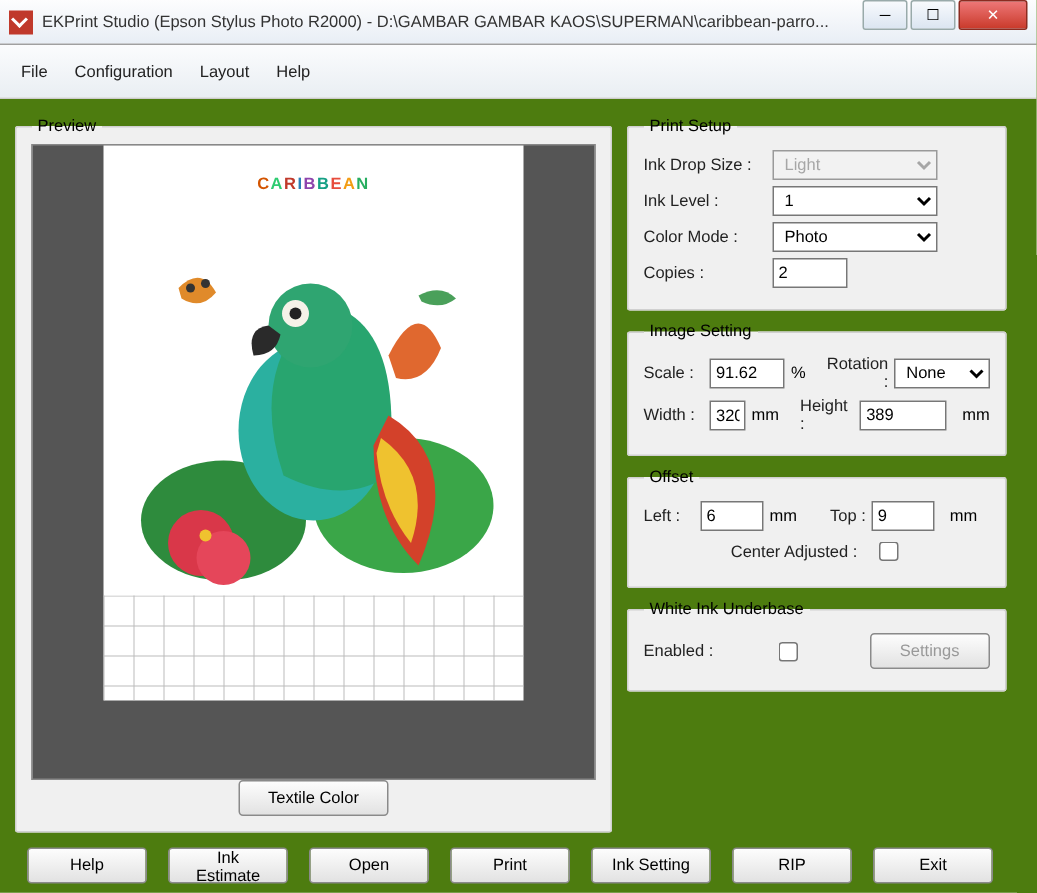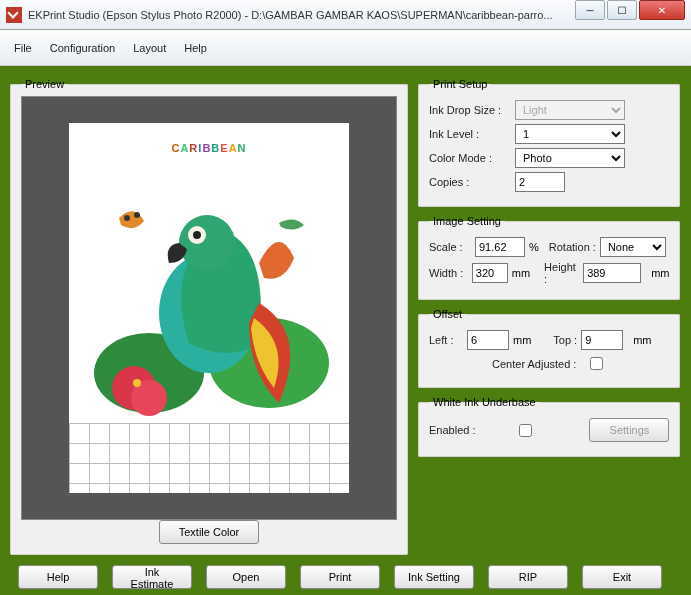--- a/index.html
+++ b/index.html
@@ -13,21 +13,21 @@
 .winbtn.close { width: 46px; background: linear-gradient(#e77,#c93a2b); color: #fff; border-color:#8b2b20; margin-right:6px; }
 .menubar { height: 36px; background: linear-gradient(#fbfcfd,#e9eef3); border-bottom: 1px solid #ccc; display:flex; align-items:center; padding-left:6px; gap:2px; }
 .menuitem { padding: 2px 8px; color:#222; }
 .content { position: relative; padding: 12px 24px 10px 10px; height: calc(100% - 52px); background:#4d7c0f; }
 fieldset { border: 1px solid #d0d0d0; border-radius:2px; margin:0; padding:6px 10px 10px 10px; background:#f0f0f0; }
 legend { padding: 0 4px; color:#000; }
 .layout { display:flex; gap:10px; height: calc(100% - 44px); }
 .left { flex: 0 0 398px; display:flex; flex-direction:column; }
 .right { flex: 1; display:flex; flex-direction:column; gap:8px; }
 .preview-fieldset { flex:1; display:flex; flex-direction:column; }
-.preview-frame { background:#555; border:1px solid #888; flex:1; display:flex; align-items:center; justify-content:center; margin-bottom:0; }
+.preview-frame { background:#555; border:1px solid #888; flex:1; display:flex; align-items:flex-start; justify-content:center; margin-bottom:0; }
 .page { width: 280px; height: 370px; background:#fff; position:relative; overflow:hidden; }
 .grid { position:absolute; bottom:0; left:0; right:0; height:70px; background-image: linear-gradient(#bbb 1px, transparent 1px), linear-gradient(90deg, #bbb 1px, transparent 1px); background-size: 20px 20px; }
 .art-title { position:absolute; top:6px; left:0; right:0; text-align:center; font-weight:bold; font-size:26px; letter-spacing:1px; font-family: Georgia, serif; }
 .art-title span:nth-child(1){color:#d35400;} .art-title span:nth-child(2){color:#2ecc71;} .art-title span:nth-child(3){color:#c0392b;} .art-title span:nth-child(4){color:#2980b9;} .art-title span:nth-child(5){color:#8e44ad;} .art-title span:nth-child(6){color:#16a085;} .art-title span:nth-child(7){color:#e74c3c;} .art-title span:nth-child(8){color:#f39c12;} .art-title span:nth-child(9){color:#27ae60;}
 .parrot-svg { position:absolute; top:40px; left:10px; width:260px; height:260px; }
 .row { display:flex; align-items:center; margin: 4px 0; gap:4px; }
 .label { color:#222; }
 .row .label:first-child { width: 82px; }
 select, input[type=text] { border:1px solid #777; background:#fff; height:20px; padding:1px 3px; font-size:11px; }
 select.disabled, input.disabled { background:#f4f4f4; color:#888; }
@@ -122,21 +122,21 @@
         <legend>Image Setting</legend>
         <div class="row">
           <span class="label" style="width:42px;">Scale :</span>
           <input type="text" class="num" value="91.62" style="">
           <span>%</span>
           <span class="label" style="width:auto; margin-left:6px;text-align:right;">Rotation :</span>
           <select style="width:66px;"><option>None</option></select>
         </div>
         <div class="row">
           <span class="label" style="width:42px;">Width :</span>
-          <input type="text" class="num" style="width: 36px;" value="320">
+          <input type="text" class="num" style="width: 24px;" value="320">
           <span>mm</span>
           <span class="label" style="width:auto; margin-left:10px;">Height :</span>
           <input type="text" class="num" style="width: 58px;" value="389">
           <span style="margin-left:6px;">mm</span>
         </div>
       </fieldset>
 
       <fieldset>
         <legend>Offset</legend>
         <div class="row">

